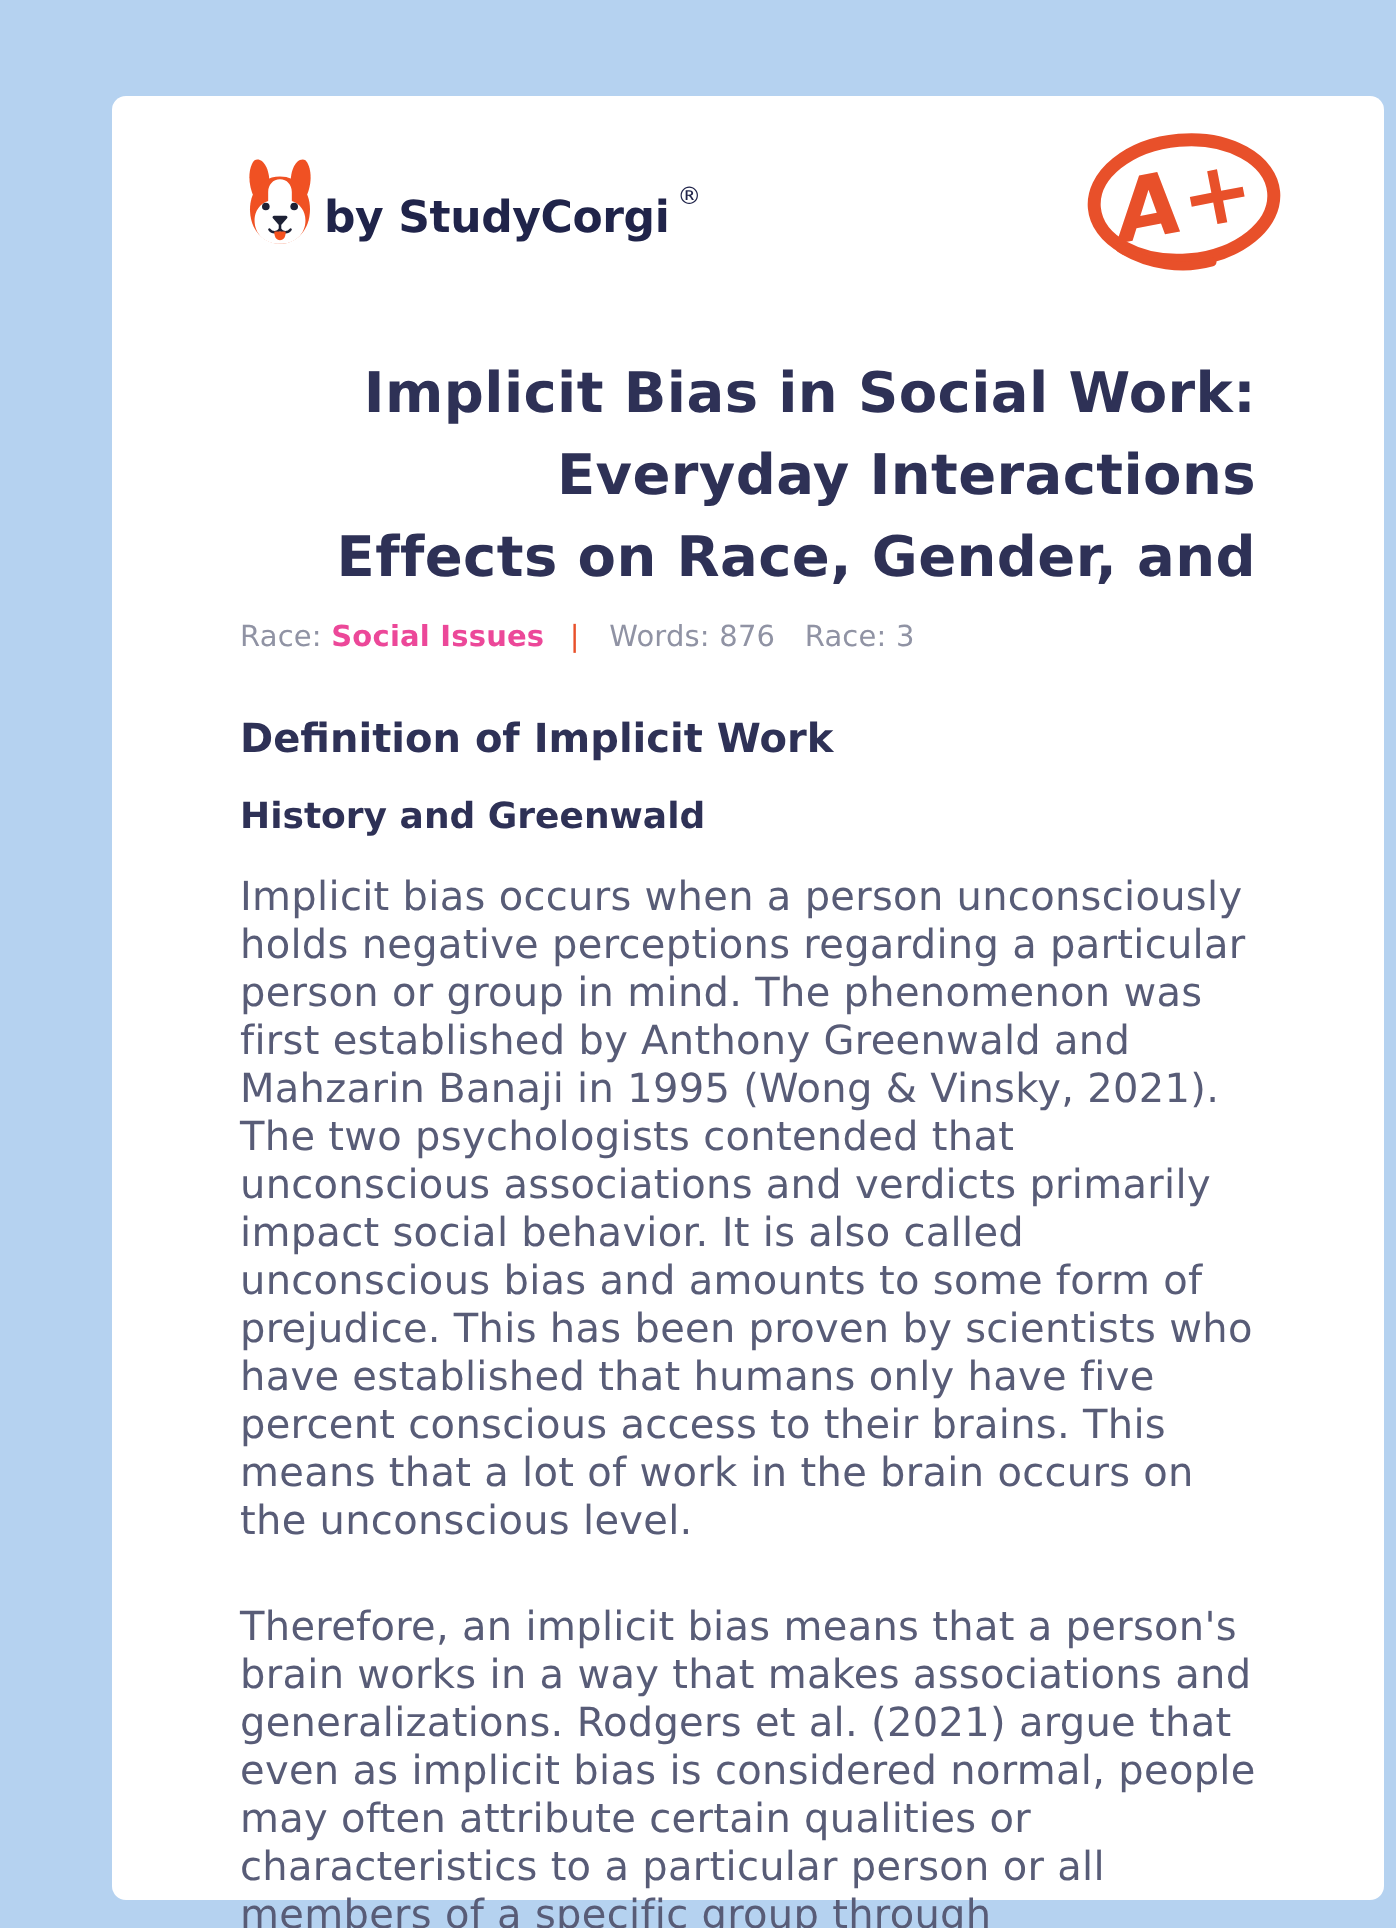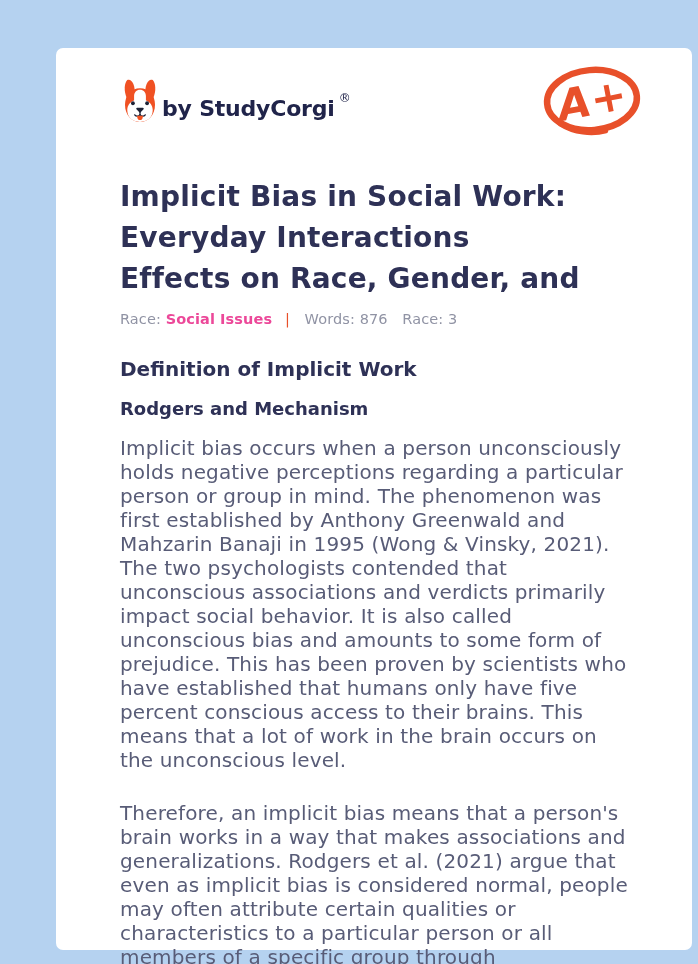--- a/index.html
+++ b/index.html
@@ -56,20 +56,21 @@
     height: 78px;
   }
   
   .title {
     margin-top: 53px;
     font-size: 28px;
     line-height: 41px;
     font-weight: 800;
     color: #2e3156;
     letter-spacing: 0.2px;
+    text-align: right;
   }
   .title span { display: block; }
   .meta {
     margin-top: 10px;
     font-size: 14.5px;
     line-height: 20px;
     color: #9093a4;
     letter-spacing: 0.1px;
   }
   .meta .topic-link {
@@ -149,18 +150,18 @@
   <div class="meta">
     <span>Race:</span>
     <span> </span>
     <a class="topic-link">Social Issues</a>
     <span class="divider">|</span>
     <span class="metric"><span>Words:</span> <span>876</span></span>
     <span class="metric"><span>Race:</span> <span>3</span></span>
   </div>
 
   <h2 class="h2">Definition of Implicit Work</h2>
-  <h3 class="h3">Rodgers and Mechanism</h3>
+  <h3 class="h3">History and Greenwald</h3>
 
   <p class="para">Implicit bias occurs when a person unconsciously holds negative perceptions regarding a particular person or group in mind. The phenomenon was first established by Anthony Greenwald and Mahzarin Banaji in 1995 (Wong &amp; Vinsky, 2021). The two psychologists contended that unconscious associations and verdicts primarily impact social behavior. It is also called unconscious bias and amounts to some form of prejudice. This has been proven by scientists who have established that humans only have five percent conscious access to their brains. This means that a lot of work in the brain occurs on the unconscious level.</p>
   <p class="para">Therefore, an implicit bias means that a person's brain works in a way that makes associations and generalizations. Rodgers et al. (2021) argue that even as implicit bias is considered normal, people may often attribute certain qualities or characteristics to a particular person or all members of a specific group through stereotyping. Implicit biases are detrimental as they influence how people observe and interact with others. These actions can cause people to depersonalize others from different groups based on perceived characteristics and affect social work practice.</p>
 
 </div>
 
 </body></html>

